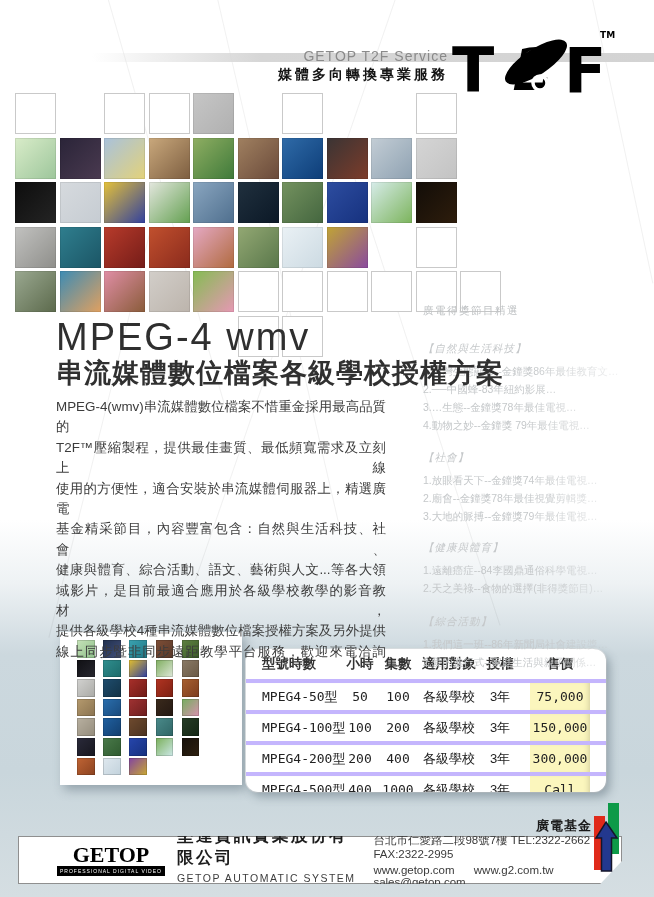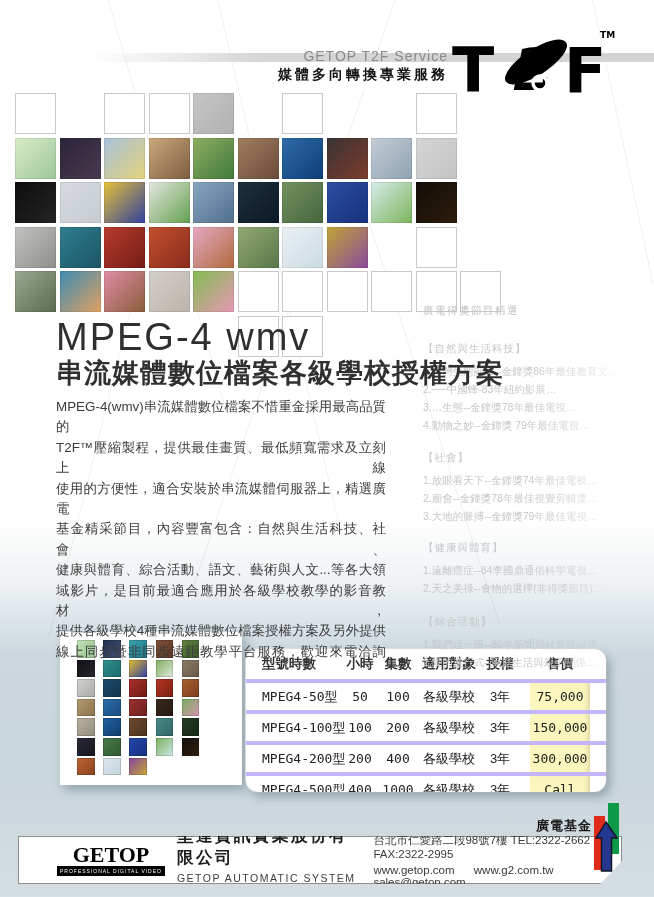--- a/index.html
+++ b/index.html
@@ -28,21 +28,21 @@
   .title2{position:absolute;left:56px;top:355px;font-size:27px;font-weight:bold;color:#303030;letter-spacing:1px;z-index:5;}
   .para{position:absolute;left:56px;top:397px;width:330px;font-size:13.4px;line-height:20.4px;color:#3c3c3c;z-index:4;}
   .pline{text-align:justify;text-align-last:justify;}
 
   
   .awards{position:absolute;left:423px;top:304px;width:231px;font-size:10.5px;color:#c5c8ca;z-index:2;
           -webkit-mask-image:linear-gradient(to right,#000 45%,rgba(0,0,0,.3) 82%,transparent 99%);
           mask-image:linear-gradient(to right,#000 45%,rgba(0,0,0,.3) 82%,transparent 99%);}
   .aw-h{letter-spacing:1.5px;margin-bottom:24px;color:#bfc2c4;}
   .aw-sec{margin-top:15px;}
-  .aw-st{letter-spacing:1px;margin-bottom:6px;}
+  .aw-st{letter-spacing:1px;margin-bottom:6px;font-style:italic;}
   .aw-item{line-height:18px;white-space:nowrap;}
 
   
   .mini-card{position:absolute;left:60px;top:632px;width:182px;height:153px;background:#fff;
              box-shadow:4px 5px 10px rgba(60,80,92,0.38);}
   #mini-grid{position:absolute;left:77px;top:640px;width:150px;height:140px;}
   .mcell{position:absolute;box-shadow:0 0 0 1px rgba(0,0,0,0.15) inset;}
 
   
   .pricing{position:absolute;left:246px;top:649px;width:360px;height:143px;background:#fff;

